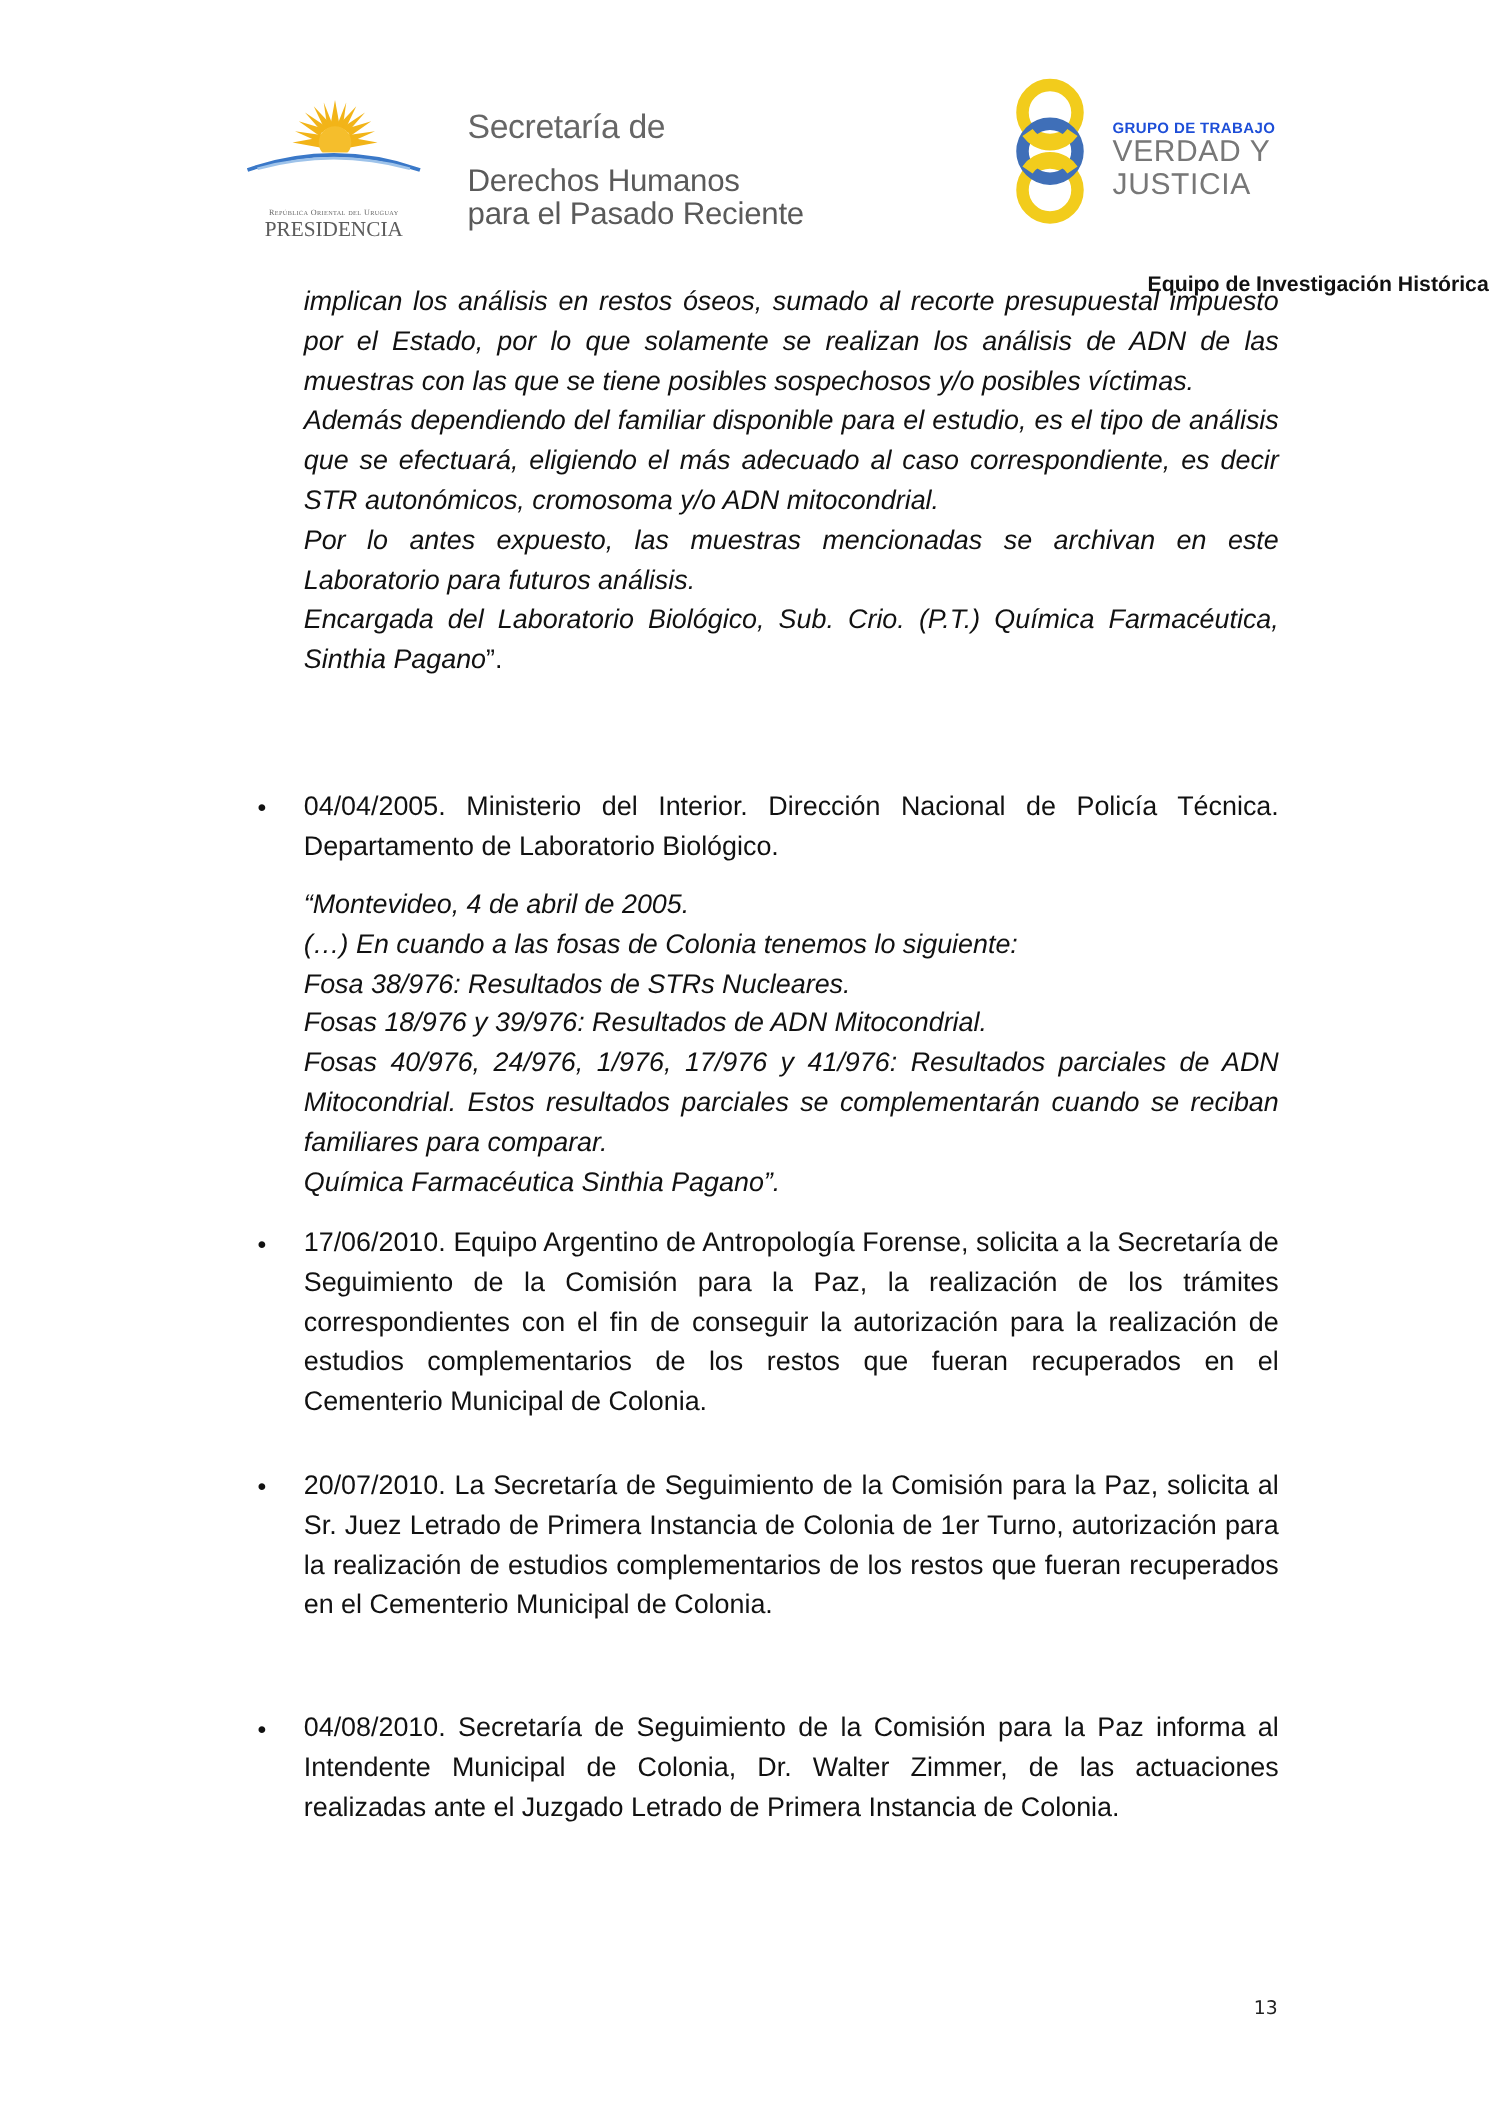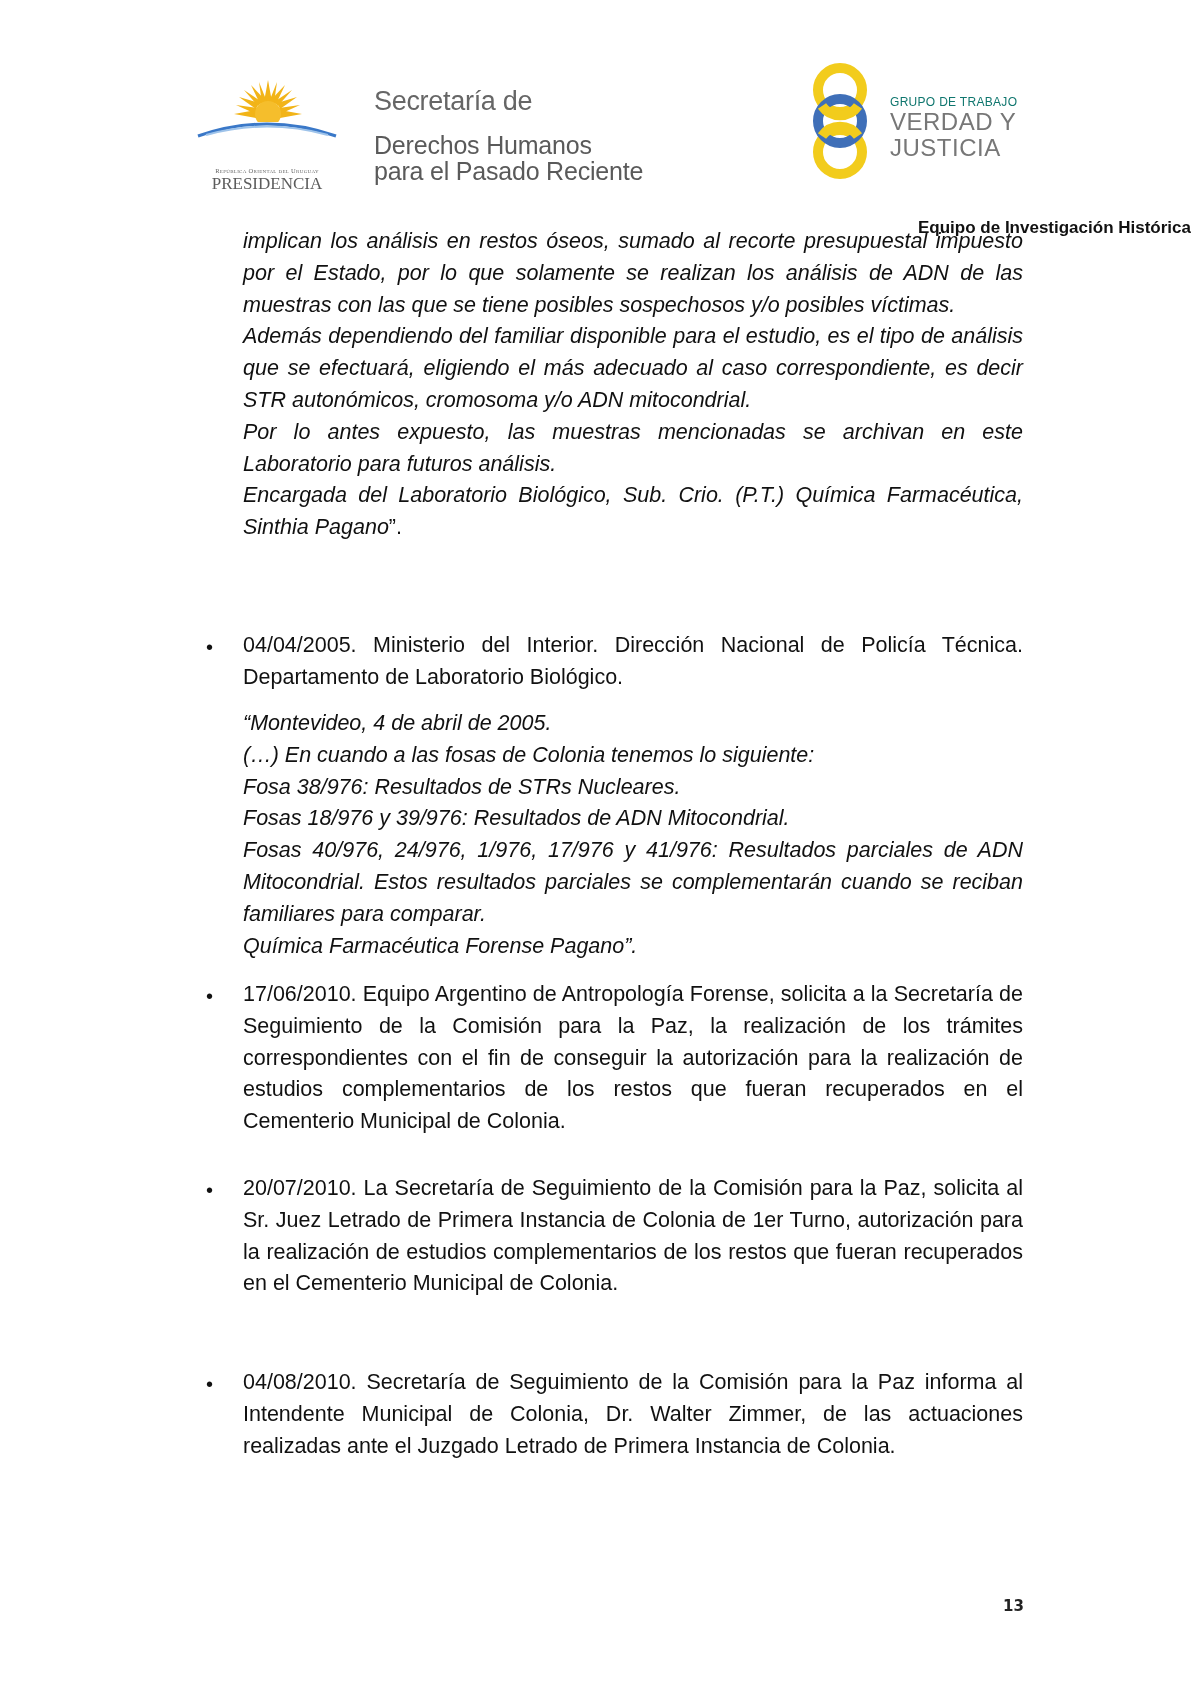--- a/index.html
+++ b/index.html
@@ -11,32 +11,32 @@
   .pres-name { position:absolute; left:0; top:68px; width:142px; text-align:center; font-family:"Liberation Serif", serif; font-size:17px; color:#5c5c5c; letter-spacing:0px;margin-top:28px; }
   .pres-sub { position:absolute; left:0; top:89px; width:142px; text-align:center; font-family:"Liberation Serif", serif; font-size:6.5px; color:#666; letter-spacing:0.3px; font-variant:small-caps; white-space:nowrap; }
 
   .secretaria { position:absolute; left:374px; top:88px; color:#555; line-height:1; }
   .sec-line1 { font-size:27px; font-weight:300; color:#666; letter-spacing:-0.3px; }
   .sec-line2 { font-size:25px; margin-top:18px; color:#5a5a5a; letter-spacing:-0.2px; }
   .sec-line3 { font-size:25px; margin-top:1px; color:#5a5a5a; letter-spacing:-0.2px; }
 
   .logo-vyj { position:absolute; left:808px; top:60px; width:220px; height:130px; }
   .vyj-text { position:absolute; left:82px; top:36px; color:#7a7a7a; line-height:1; }
-  .vyj-small { font-size:12px; letter-spacing:0.3px; color:#0f766e; }
+  .vyj-small { font-size:12px; letter-spacing:0.3px; color:#1d4ed8;font-weight:bold; }
   .vyj-big { font-size:24px; font-weight:normal; letter-spacing:0.5px; color:#777; margin-top:2px; }
 
   .team-title { position:absolute; left:0; width:1191px; top:218px; text-align:right; font-size:17px; font-weight:bold; color:#111; }
 
   
   .text { position:absolute; left:243px; width:780px; font-size:21.5px; line-height:31.8px; text-align:justify; color:#111; }
   .it { font-style:italic; }
   .p { margin:0; }
   .bullet { position:absolute; left:206px; font-size:20px; }
 
-  .page-num { position:absolute; left:1003px; top:1597px; font-family:"DejaVu Sans", sans-serif; font-size:15px; color:#222;font-weight:bold; }
+  .page-num { position:absolute; left:1003px; top:1597px; font-family:"DejaVu Sans", sans-serif; font-size:15px; color:#222; }
 </style>
 </head>
 <body>
 
 <div class="logo-presidencia">
   <svg width="142" height="70" viewBox="0 0 142 70">
     <g transform="translate(72,36)" fill="#F2B418">
       <polygon points="0,-34 4,-12 -4,-12"></polygon>
       <polygon points="17,-29 8,-10 2,-13"></polygon>
       <polygon points="29,-17 12,-5 9,-11"></polygon>
@@ -92,21 +92,21 @@
 
 <div class="bullet" style="top:636px;">•</div>
 <div class="text" style="top:630px;">04/04/2005. Ministerio del Interior. Dirección Nacional de Policía Técnica. Departamento de Laboratorio Biológico.</div>
 
 <div class="text it" style="top:708px;">
   <p class="p">“Montevideo, 4 de abril de 2005.</p>
   <p class="p">(…) En cuando a las fosas de Colonia tenemos lo siguiente:</p>
   <p class="p">Fosa 38/976: Resultados de STRs Nucleares.</p>
   <p class="p">Fosas 18/976 y 39/976: Resultados de ADN Mitocondrial.</p>
   <p class="p">Fosas 40/976, 24/976, 1/976, 17/976 y 41/976: Resultados parciales de ADN Mitocondrial. Estos resultados parciales se complementarán cuando se reciban familiares para comparar.</p>
-  <p class="p">Química Farmacéutica Forense Pagano”.</p>
+  <p class="p">Química Farmacéutica Sinthia Pagano”.</p>
 </div>
 
 <div class="bullet" style="top:985px;">•</div>
 <div class="text" style="top:979px;">17/06/2010. Equipo Argentino de Antropología Forense, solicita a la Secretaría de Seguimiento de la Comisión para la Paz, la realización de los trámites correspondientes con el fin de conseguir la autorización para la realización de estudios complementarios de los restos que fueran recuperados en el Cementerio Municipal de Colonia.</div>
 
 <div class="bullet" style="top:1179px;">•</div>
 <div class="text" style="top:1173px;">20/07/2010. La Secretaría de Seguimiento de la Comisión para la Paz, solicita al Sr. Juez Letrado de Primera Instancia de Colonia de 1er Turno, autorización para la realización de estudios complementarios de los restos que fueran recuperados en el Cementerio Municipal de Colonia.</div>
 
 <div class="bullet" style="top:1373px;">•</div>
 <div class="text" style="top:1367px;">04/08/2010. Secretaría de Seguimiento de la Comisión para la Paz informa al Intendente Municipal de Colonia, Dr. Walter Zimmer, de las actuaciones realizadas ante el Juzgado Letrado de Primera Instancia de Colonia.</div>

